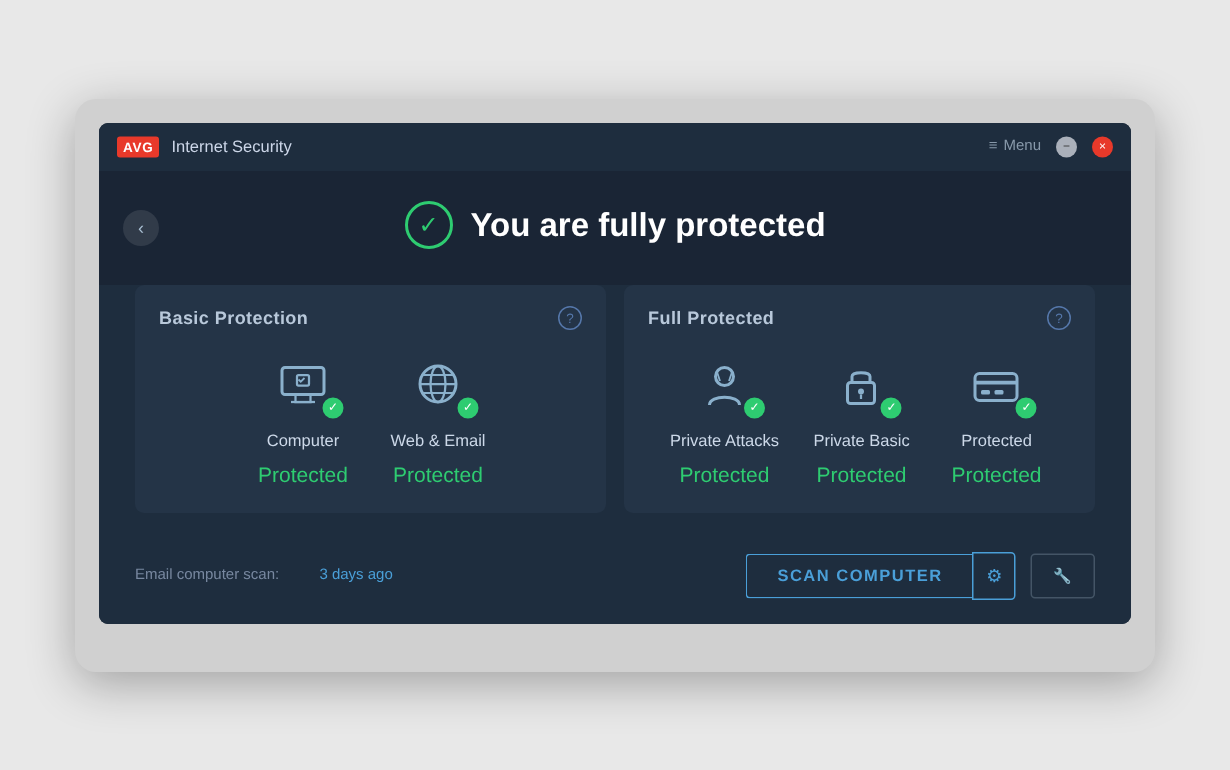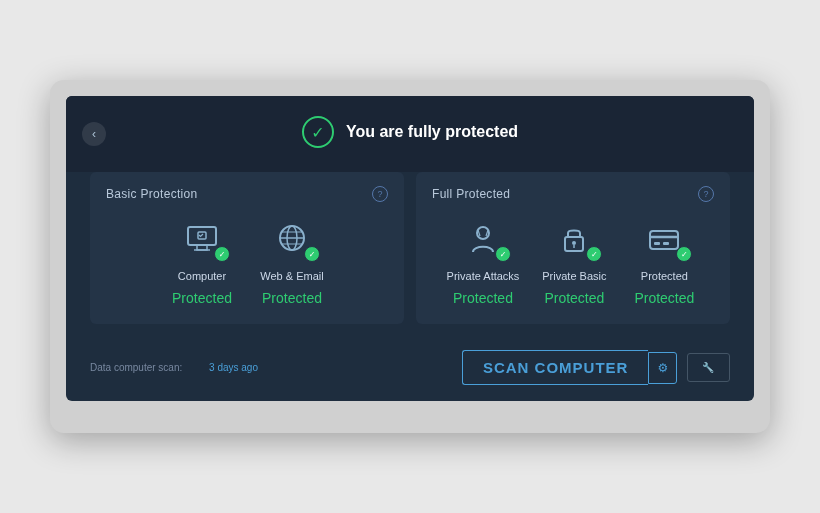--- a/index.html
+++ b/index.html
@@ -136,21 +136,21 @@
       border: 2.5px solid #2ecc71;
       display: flex;
       align-items: center;
       justify-content: center;
       color: #2ecc71;
       font-size: 16px;
     }
 
     .status-title {
       color: white;
-      font-size: 16px;
+      font-size: 22px;
       font-weight: 600;
     }
 
     
     .panels-section {
       padding: 0 24px 16px;
       display: flex;
       gap: 12px;
     }
 
@@ -164,21 +164,21 @@
     .panel-header {
       display: flex;
       align-items: center;
       justify-content: space-between;
       margin-bottom: 16px;
     }
 
     .panel-title {
       color: #b8c8da;
       font-size: 12px;
-      font-weight: 400;
+      font-weight: 700;
       letter-spacing: 0.3px;
     }
 
     .info-icon {
       width: 16px;
       height: 16px;
       border-radius: 50%;
       border: 1.5px solid #5577aa;
       color: #5577aa;
       font-size: 9px;
@@ -278,21 +278,21 @@
     .scan-btn-group {
       display: flex;
       align-items: center;
     }
 
     .scan-button {
       background: transparent;
       border: 1.5px solid #4a9fd8;
       color: #4a9fd8;
       padding: 8px 20px;
-      font-size: 15px;
+      font-size: 11px;
       font-weight: 700;
       letter-spacing: 1px;
       cursor: pointer;
       border-radius: 3px 0 0 3px;
       border-right: none;
       margin-left: 32px;
     }
 
     .scan-settings-btn {
       background: transparent;
@@ -324,20 +324,34 @@
       width: 36px;
       height: 36px;
     }
   </style>
 </head>
 <body>
 
 <div class="laptop-outer">
   <div class="screen">
 
+    <div class="titlebar">
+      <div class="titlebar-left">
+        <span class="avg-logo">AVG</span>
+        <span class="app-title">Internet Security</span>
+      </div>
+      <div class="titlebar-right">
+        <div class="menu-btn">
+          <span>≡</span>
+          <span>Menu</span>
+        </div>
+        <div class="win-btn win-btn-min">−</div>
+        <div class="win-btn win-btn-close">×</div>
+      </div>
+    </div>
 
     <div class="main-content">
 
       <div class="header-section">
         <div class="nav-arrow-left">‹</div>
         <div class="status-row">
           <div class="status-check-circle">
             <span>✓</span>
           </div>
           <div class="status-title">You are fully protected</div>
@@ -436,21 +450,21 @@
             </div>
 
           </div>
         </div>
 
       </div>
 
       <div class="bottom-bar">
         <div class="scan-info">
           <div>
-            <span>Data computer scan:</span>
+            <span>Email computer scan:</span>
             <span class="highlight">3 days ago</span>
           </div>
         </div>
 
         <div class="bottom-actions">
           <div class="scan-btn-group">
             <button class="scan-button">SCAN COMPUTER</button>
             <button class="scan-settings-btn">
               <span>⚙</span>
             </button>

